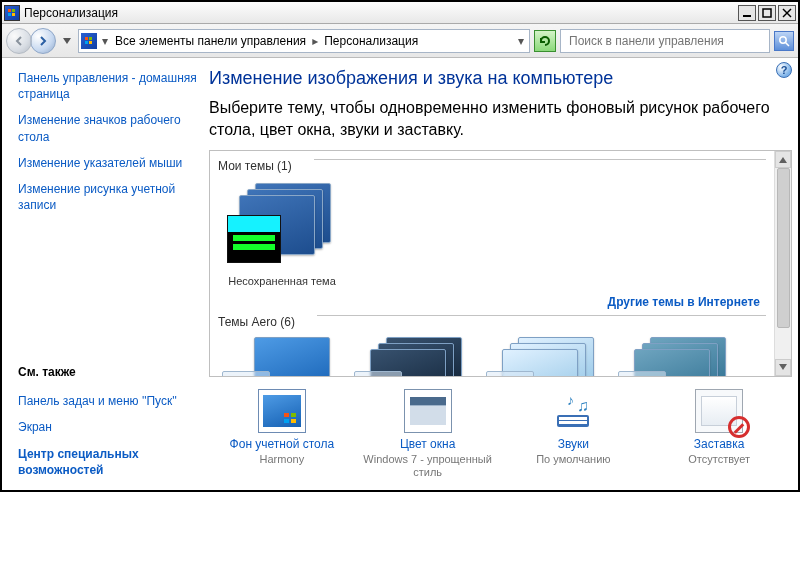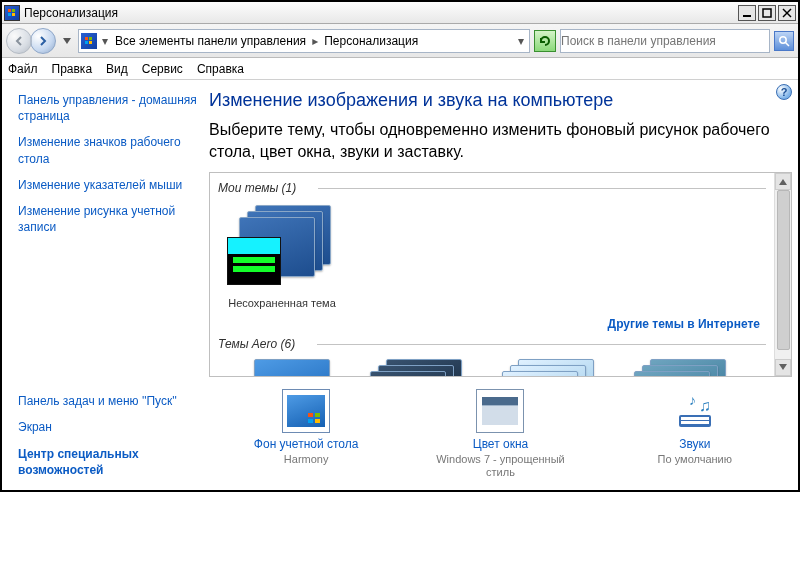--- a/index.html
+++ b/index.html
@@ -23,21 +23,21 @@
   .nav-circle + .nav-circle { margin-left: -2px; }
   .nav-drop { width:14px; height:26px; display:flex; align-items:center; justify-content:center; }
   .breadcrumb { flex: 0 0 auto; width: 452px; height: 24px; border: 1px solid #a7b5c7; background: #fff; display: flex; align-items: center; padding: 0 2px; gap:2px;}
   .breadcrumb .bc-icon { width:16px;height:16px; background: linear-gradient(135deg,#2a5fd1,#0f3fa3); display:flex;align-items:center;justify-content:center; }
   .breadcrumb .bc-icon svg{width:10px;height:10px;}
   .breadcrumb .dd { width:12px; display:flex; justify-content:center; color:#555;}
   .breadcrumb .crumb { padding: 0 2px; }
   .breadcrumb .sep { color:#555; padding:0 2px; }
   .breadcrumb .spacer { flex:1; }
   .refresh-btn { width:22px;height:22px;border:1px solid #3a8f2f;background:linear-gradient(#d4f3c7,#8bd97a);display:flex;align-items:center;justify-content:center;}
-  .search-box { flex:1; height:24px; border:1px solid #a7b5c7; background:#fff; display:flex; align-items:center; padding:0 0; gap:4px; position:relative;}
+  .search-box { flex:1; height:24px; border:1px solid #a7b5c7; background:#fff; display:flex; align-items:center; padding:0 8px; gap:4px; position:relative;}
   .search-box input { border:none; outline:none; flex:1; font-size:12px; color:#777;}
   .search-go { width:20px;height:20px;border:1px solid #4a78c8;background:linear-gradient(#bcd4f5,#5d8fd9);display:flex;align-items:center;justify-content:center;}
   
   
   .menubar { height: 22px; background:#fff; display:flex; align-items:center; padding:0 6px; gap:14px; border-bottom:1px solid #d0d0d0;}
   .menubar span { cursor:default; }
   
   
   .body-area { flex:1; display:flex; overflow:hidden; position:relative;}
   .sidebar { width:205px; padding:12px 8px 12px 16px; display:flex; flex-direction:column; gap:10px;}
@@ -50,21 +50,21 @@
   .main-heading { color:#003399; font-size:18px; margin-bottom:8px;}
   .main-sub { font-size:16px; margin-bottom:10px; line-height:1.35; padding-right:20px;}
   
   .themes-frame { border:1px solid #bfbfbf; height:266px; position:relative; overflow:hidden;}
   .themes-content { position:absolute; left:0; top:0; right:17px; bottom:0; overflow:hidden; padding:4px 8px 0 8px;}
   .scrollbar { position:absolute; right:0; top:0; bottom:0; width:17px; background:#f0f0f0; border-left:1px solid #ddd;}
   .sb-btn { width:100%; height:17px; background:#e4e4e4; border:1px solid #ccc; display:flex;align-items:center;justify-content:center;}
   .sb-thumb { position:absolute; top:17px; left:2px; width:13px; height:160px; background:#cfcfcf; border:1px solid #b7b7b7; border-radius:2px;}
   .sb-btn.bottom{position:absolute;bottom:0;}
   
-  .section-hdr { display:flex; align-items:center; gap:22px; margin:4px 0 8px 0;font-style:italic;}
+  .section-hdr { display:flex; align-items:flex-start; gap:22px; margin:4px 0 8px 0;}
   .section-hdr .line { flex:1; height:1px; background:#c3c3c3;}
   .section-hdr span { color:#303030; font-size:12px;}
   
   .theme-item { display:inline-block; vertical-align:top; text-align:center; margin:2px 8px 4px 4px; width:120px;}
   .theme-stack { width:115px; height:86px; position:relative; margin:0 auto 6px auto;}
   .card { position:absolute; width:76px; height:60px; border:1px solid #8aa7c7; background:linear-gradient(160deg,#3f74b8,#1d4d8e); border-radius:2px; box-shadow:0 1px 2px rgba(0,0,0,.25);}
   .card.a{left:30px;top:0;}
   .card.b{left:22px;top:6px;}
   .card.c{left:14px;top:12px;}
   .colorcard { position:absolute; left:2px; top:32px; width:54px; height:48px; background:#000; border:1px solid #111;}
@@ -190,35 +190,29 @@
       <input placeholder="Поиск в панели управления" style="">
     </div>
     <div class="search-go">
         <svg width="12" height="12" viewBox="0 0 12 12">
           <circle cx="5" cy="5" r="3.2" fill="none" stroke="#fff" stroke-width="1.5"></circle>
           <line x1="7.5" y1="7.5" x2="11" y2="11" stroke="#fff" stroke-width="1.5"></line>
         </svg>
       </div>
   </div>
 
-  <div class="menubar">
-    <span>Файл</span>
-    <span>Правка</span>
-    <span>Вид</span>
-    <span>Сервис</span>
-    <span>Справка</span>
-  </div>
 
   <div class="body-area">
     <div class="sidebar">
       <a>Панель управления - домашняя страница</a>
       <a>Изменение значков рабочего стола</a>
       <a>Изменение указателей мыши</a>
       <a>Изменение рисунка учетной записи</a>
       <div class="spacer2"></div>
+      <div class="see-also-hdr">См. также</div>
       <a>Панель задач и меню ''Пуск''</a>
       <a>Экран</a>
       <a class="bold-link">Центр специальных возможностей</a>
     </div>
 
     <div class="main">
       <div class="help-icon">?</div>
       <div class="main-heading">Изменение изображения и звука на компьютере</div>
       <div class="main-sub">Выберите тему, чтобы одновременно изменить фоновый рисунок рабочего стола, цвет окна, звуки и заставку.</div>
 
@@ -332,17 +326,25 @@
                 <text x="16" y="14" font-size="14" fill="#2a7fbf">♪</text>
                 <text x="26" y="20" font-size="16" fill="#2a7fbf">♫</text>
                 <rect x="6" y="24" width="32" height="12" rx="2" fill="#3a6fb5"></rect>
                 <rect x="8" y="26" width="28" height="3" fill="#fff"></rect>
                 <rect x="8" y="30" width="28" height="3" fill="#fff"></rect>
               </svg>
           </div>
           <div class="act-title">Звуки</div>
           <div class="act-sub">По умолчанию</div>
         </div>
+        <div class="act">
+          <div class="act-icon saver-icon">
+              <div class="inner"></div>
+              <div class="no"></div>
+            </div>
+          <div class="act-title">Заставка</div>
+          <div class="act-sub">Отсутствует</div>
+        </div>
       </div>
     </div>
   </div>
 
 </div>
 
 </body></html>

